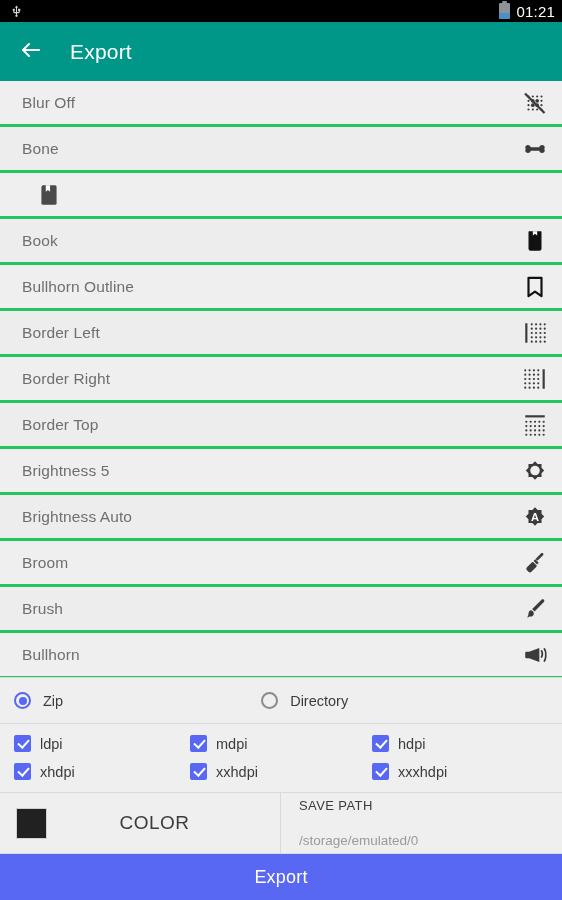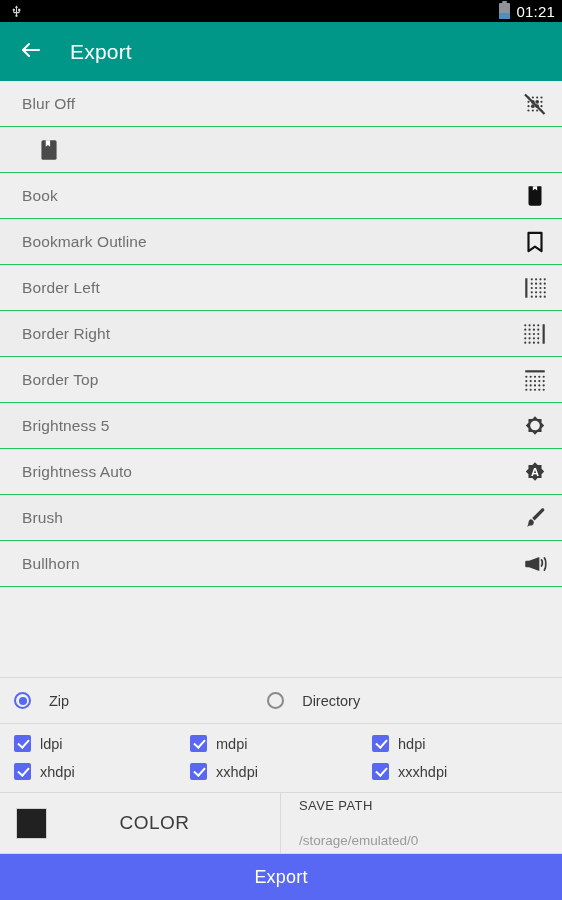--- a/index.html
+++ b/index.html
@@ -63,21 +63,21 @@
   .list {
     flex: 1 1 auto;
     background: #efefef;
     overflow: hidden;
     position: relative;
   }
   .row {
     height: 46px;
     display: flex; align-items: center;
     padding: 0 0 0 22px;
-    border-bottom: 1px solid #22c55e;
+    border-bottom: 3px solid #22c55e;
     background: #efefef;
     cursor: pointer;
   }
   .row:nth-child(even) { background: #ededed; }
   .row-label {
     font-size: 15.5px; color: #6f6f6f;
     letter-spacing: .1px; flex: 1 1 auto;
   }
   .row-icon {
     width: 54px; flex: 0 0 54px;
@@ -89,21 +89,21 @@
   
   .panel { background: #efefef; flex: 0 0 auto; }
 
   .radio-row {
     height: 47px; display: flex; align-items: center;
     border-top: 1px solid #d9d9d9;
     border-bottom: 1px solid #d9d9d9;
     padding-left: 14px;
   }
   .radio-item {
-    display: flex; align-items: flex-end; gap: 18px;
+    display: flex; align-items: flex-end; gap: 12px;
     cursor: pointer;
   }
   .radio-item.second { margin-left: 198px; }
   .radio {
     width: 17px; height: 17px; border-radius: 50%;
     border: 2px solid #8a8a8a;
     display: flex; align-items: center; justify-content: center;
     flex: 0 0 17px;
   }
   .radio.on { border-color: #5868f2; }
@@ -222,20 +222,28 @@
             <circle cx="18" cy="14" r="1"></circle>
           <circle cx="6" cy="18" r="1"></circle>
             <circle cx="10" cy="18" r="1"></circle>
             <circle cx="14" cy="18" r="1"></circle>
             <circle cx="18" cy="18" r="1"></circle>
           <path d="M3.5 2.5 L21.5 20.5 L20 22 L2 4 Z"></path>
         </svg>
       </span>
     </div>
 
+    <div class="row">
+      <span class="row-label">Bone</span>
+      <span class="row-icon">
+        <svg width="26" height="26" viewBox="0 0 24 24" fill="#3b3b3b">
+          <path d="M5.5 8.3c-1.4 0-2.5 1-2.5 2.3 0 .5.2 1 .5 1.4-.3.4-.5.9-.5 1.4 0 1.3 1.1 2.3 2.5 2.3 1.3 0 2.4-.9 2.5-2.1h8c.1 1.2 1.2 2.1 2.5 2.1 1.4 0 2.5-1 2.5-2.3 0-.5-.2-1-.5-1.4.3-.4.5-.9.5-1.4 0-1.3-1.1-2.3-2.5-2.3-1.3 0-2.4.9-2.5 2.1H8c-.1-1.2-1.2-2.1-2.5-2.1z"></path>
+        </svg>
+      </span>
+    </div>
 
     <div class="row">
       <span class="row-icon">
         <svg width="26" height="26" viewBox="0 0 24 24">
           <rect x="5" y="3" width="14" height="18" rx="1.5" fill="#4a4a4a"></rect>
           <path d="M9 3h4v6l-2-1.6L9 9z" fill="#ffffff"></path>
         </svg>
       </span>
     </div>
 
@@ -243,21 +251,21 @@
       <span class="row-label">Book</span>
       <span class="row-icon">
         <svg width="26" height="26" viewBox="0 0 24 24">
           <path d="M6.5 3h11a.5.5 0 0 1 .5.5V19a2 2 0 0 1-2 2H8a2 2 0 0 1-2-2V3.5a.5.5 0 0 1 .5-.5z" fill="#111111"></path>
           <path d="M10 3h4v4l-2-1.6L10 7z" fill="#ffffff"></path>
         </svg>
       </span>
     </div>
 
     <div class="row">
-      <span class="row-label">Bookmark Outline</span>
+      <span class="row-label">Bullhorn Outline</span>
       <span class="row-icon">
         <svg width="26" height="26" viewBox="0 0 24 24" fill="none" stroke="#111111" stroke-width="2" stroke-linejoin="round">
           <path d="M6 3.5h12v17l-6-4.2-6 4.2z"></path>
         </svg>
       </span>
     </div>
 
     <div class="row">
       <span class="row-label">Border Left</span>
       <span class="row-icon">
@@ -358,20 +366,30 @@
     <div class="row">
       <span class="row-label">Brightness Auto</span>
       <span class="row-icon">
         <svg width="28" height="28" viewBox="0 0 24 24">
           <path d="M12 1.5l2.3 2.3h3.3v3.3L19.9 9.4 17.6 11.7v3.3h-3.3L12 17.3 9.7 15h-3.3v-3.3L4.1 9.4 6.4 7.1V3.8h3.3z" transform="translate(0,2.2)" fill="#3b3b3b"></path>
           <text x="12" y="15.6" font-family="Liberation Sans, sans-serif" font-size="9.5" font-weight="bold" fill="#ffffff" text-anchor="middle">A</text>
         </svg>
       </span>
     </div>
 
+    <div class="row">
+      <span class="row-label">Broom</span>
+      <span class="row-icon">
+        <svg width="26" height="26" viewBox="0 0 24 24" fill="#3b3b3b">
+          <path d="M19.4 3.1c.5.5.5 1.2 0 1.7l-5.2 5.2-1.7-1.7 5.2-5.2c.5-.5 1.2-.5 1.7 0z"></path>
+          <path d="M12.3 8.6l3.1 3.1-1.6 1.6-3.1-3.1z"></path>
+          <path d="M10.2 11l3.1 3.1c.4.4.4 1-.2 1.6l-4.4 4.4c-.8.8-1.9.8-2.7 0l-1.4-1.4c-.8-.8-.8-1.9 0-2.7l4.4-4.4c.6-.6 1.1-.6 1.2-.6z"></path>
+        </svg>
+      </span>
+    </div>
 
     <div class="row">
       <span class="row-label">Brush</span>
       <span class="row-icon">
         <svg width="26" height="26" viewBox="0 0 24 24" fill="#3b3b3b">
           <path d="M20.2 3.4c.6.6.6 1.6 0 2.2l-8.6 8.6-2.2-2.2 8.6-8.6c.6-.6 1.6-.6 2.2 0z"></path>
           <path d="M8 13.2c1.6 0 2.9 1.3 2.9 2.9S9.6 19 8 19c-.8 0-2 .4-3.3 1 .8-1.3 1.2-2.4 1.2-3.2 0-1.3.8-3.6 2.1-3.6z"></path>
         </svg>
       </span>
     </div>

